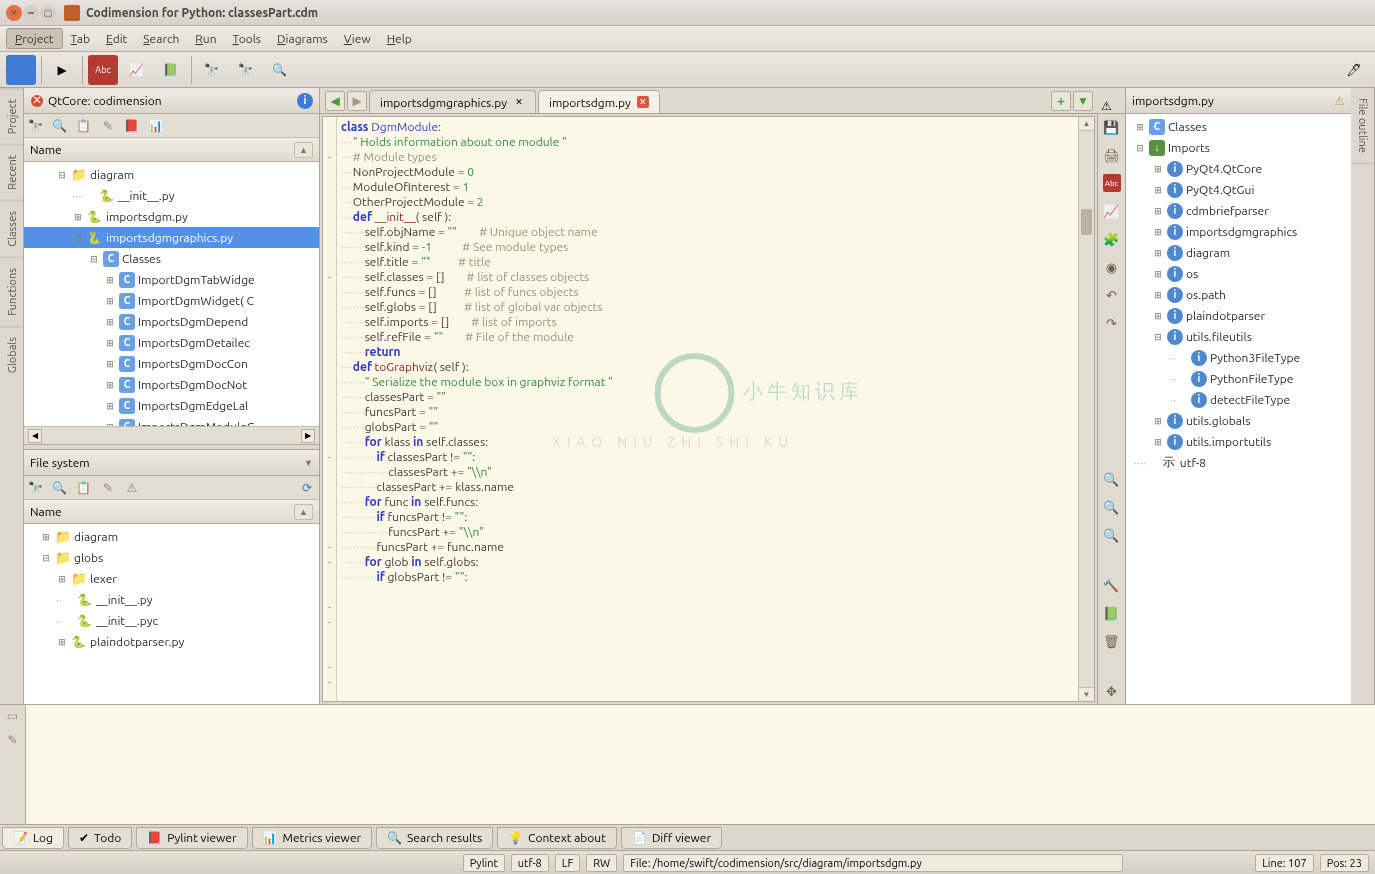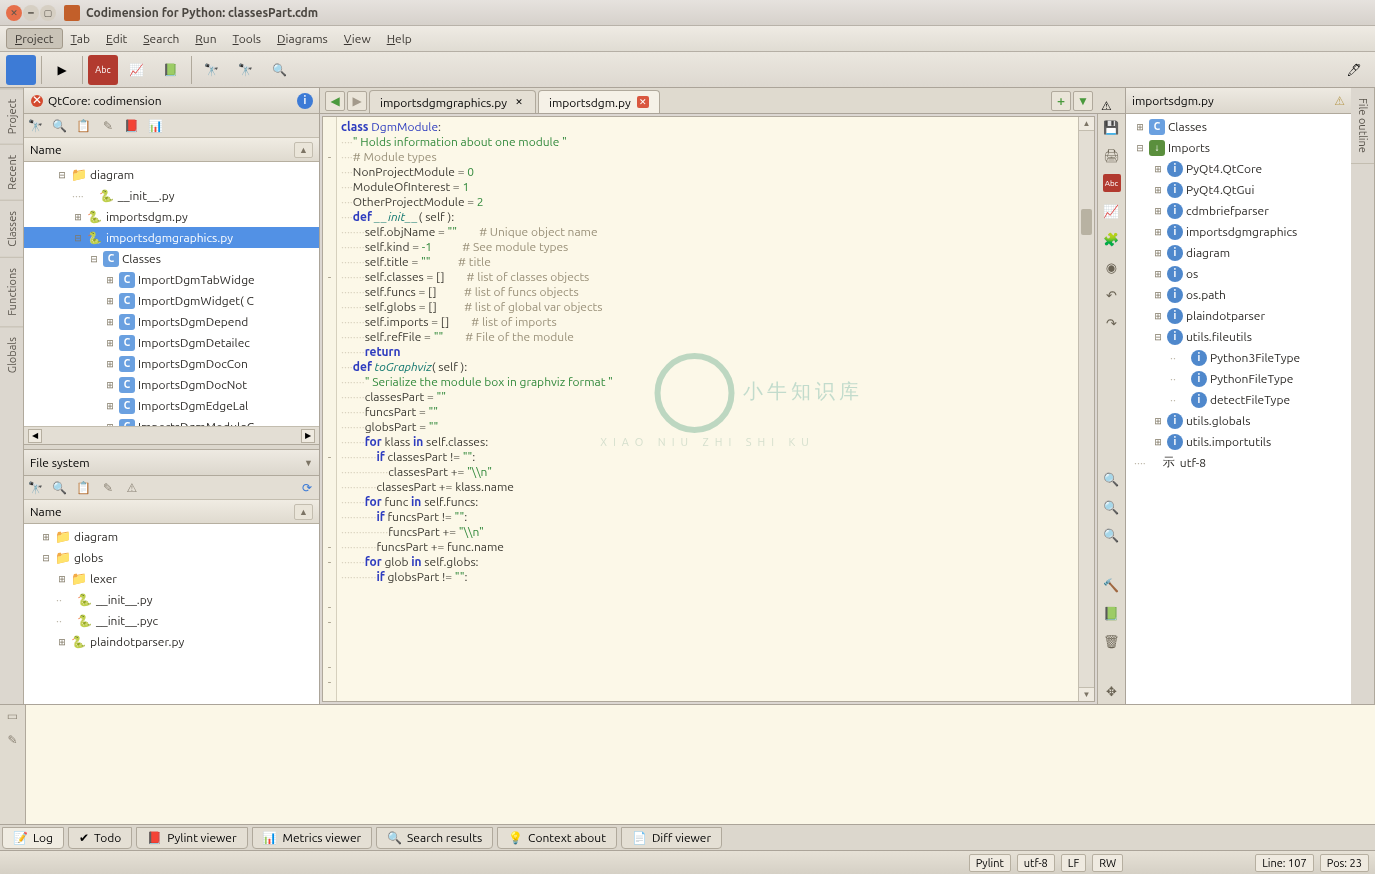--- a/index.html
+++ b/index.html
@@ -81,21 +81,21 @@
 .fold{width:14px;background:#f9f5e5;border-right:1px solid #d6d0bd;font-family:monospace;font-size:10px;line-height:15px;color:#9a927e;padding-top:2px;text-align:center;}
 .fold div{height:15px;}
 .code{flex:1;background:#fcf8e8;font-family:"Ubuntu Mono","DejaVu Sans Mono",monospace;font-size:12px;line-height:15px;padding:2px 0 2px 4px;white-space:pre;color:#3c3a33;overflow:auto;position:relative;}
 .code .kw{color:#2e3cbf;font-weight:bold;}
 .code .cls{color:#2e3cbf;}
 .code .self{color:#3c3a33;}
 .code .str{color:#338a3d;}
 .code .num{color:#338a3d;}
 .code .cmt{color:#9a917a;}
 .code .ws{color:#d6cfbb;}
-.code .fn{color:#0f766e;font-style:italic;}
+.code .fn{color:#7f1d1d;}
 .vscroll{width:16px;background:#e3ded4;border-left:1px solid #c3bdaf;position:relative;}
 .vscroll .thumb{position:absolute;left:2px;right:2px;top:92px;height:26px;background:#b8b2a2;border-radius:2px;}
 .vscroll .end{position:absolute;left:0;right:0;height:14px;display:flex;align-items:center;justify-content:center;font-size:8px;color:#7c7465;background:#efeae0;}
 .vscroll .end.top{top:0;border-bottom:1px solid #c3bdaf;}
 .vscroll .end.bot{bottom:0;border-top:1px solid #c3bdaf;}
 
 .editor-side{width:28px;background:#e0dbd0;border-left:1px solid #b0a99c;display:flex;flex-direction:column;align-items:center;padding:4px 0;gap:10px;}
 .editor-side .sic{width:18px;height:18px;display:flex;align-items:center;justify-content:center;font-size:13px;color:#6a6354;}
 .editor-side .gap{flex:1;}
 
@@ -117,21 +117,21 @@
 .btab.active{background:#f0ece2;}
 .btab .bic{font-size:12px;}
 
 
 .statusbar{height:24px;background:linear-gradient(#e6e1d6,#d5d0c5);border-top:1px solid #aba499;display:flex;align-items:center;padding:0 6px;gap:6px;}
 .stat-cell{height:18px;padding:0 6px;border:1px solid #b6afa0;background:#efeae0;display:flex;align-items:center;border-radius:2px;font-size:11px;}
 .stat-spacer{flex:1;}
 
 .watermark{position:absolute;left:50%;top:50%;transform:translate(-50%,-50%);opacity:0.35;pointer-events:none;font-size:20px;color:#59a89a;letter-spacing:4px;}
 .watermark .logo{width:80px;height:80px;border:6px solid #4a9c7a;border-radius:50%;display:inline-block;vertical-align:middle;margin-right:8px;position:relative;}
-.watermark .sub{font-size:11px;letter-spacing:6px;color:#8ab09a;display:block;text-align:center;margin-top:2px;}
+.watermark .sub{font-size:14px;letter-spacing:6px;color:#8ab09a;display:block;text-align:left;margin-top:2px;}
 </style>
 </head>
 <body>
 
 <div class="titlebar">
   <div class="win-btns">
     <div class="win-btn win-close">✕</div>
     <div class="win-btn win-min">━</div>
     <div class="win-btn win-max">▢</div>
   </div>
@@ -601,16 +601,17 @@
       <span>Diff viewer</span>
     </div>
   </div>
 
 <div class="statusbar">
   <div class="stat-spacer"></div>
   <div class="stat-cell">Pylint</div>
   <div class="stat-cell">utf-8</div>
   <div class="stat-cell">LF</div>
   <div class="stat-cell">RW</div>
+  <div class="stat-cell" style="flex:0 0 500px;">File: /home/swift/codimension/src/diagram/importsdgm.py</div>
   <div style="width:120px;"></div>
   <div class="stat-cell">Line: 107</div>
   <div class="stat-cell">Pos: 23</div>
 </div>
 
 </body></html>

